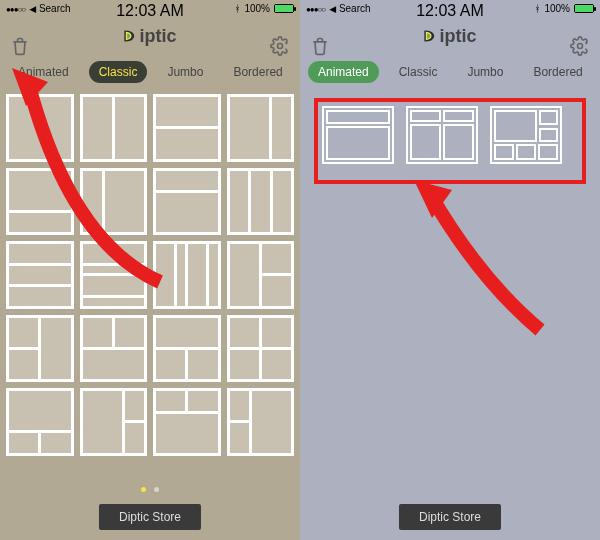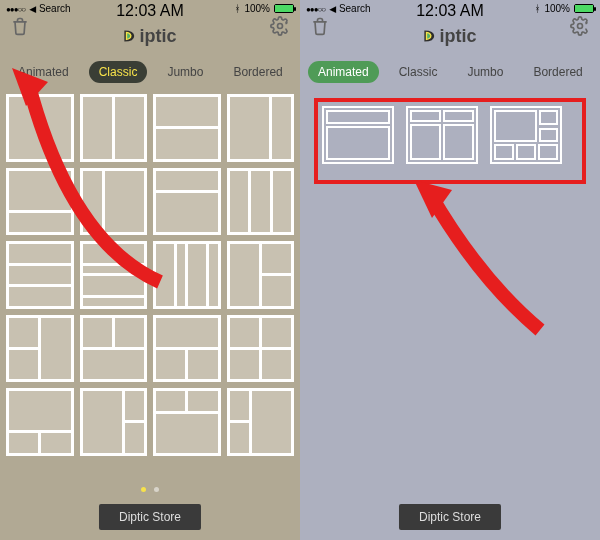--- a/index.html
+++ b/index.html
@@ -34,21 +34,21 @@
     width: 20px; height: 9px; border: 1px solid #000; border-radius: 2px; position: relative;
   }
   .batt::after {
     content:""; position: absolute; right: -3px; top: 2px; width: 2px; height: 4px; background:#000; border-radius:1px;
   }
   .batt > i { display: block; height: 100%; background: #4cd964; width: 98%; }
 
   
   .navbar {
     height: 40px;
-    display: flex; align-items: flex-start; justify-content: space-between;
+    display: flex; align-items: flex-end; justify-content: space-between;
     padding: 0 10px;
     position: relative;
   }
   .nav-title {
     position: absolute; left: 0; right: 0; text-align: center; top: 10px;
     font-size: 18px; font-weight: 600; color: #444;
   }
   .nav-title .accent-d {
     display: inline-block;
     width: 14px; height: 14px; margin-right: 2px;

